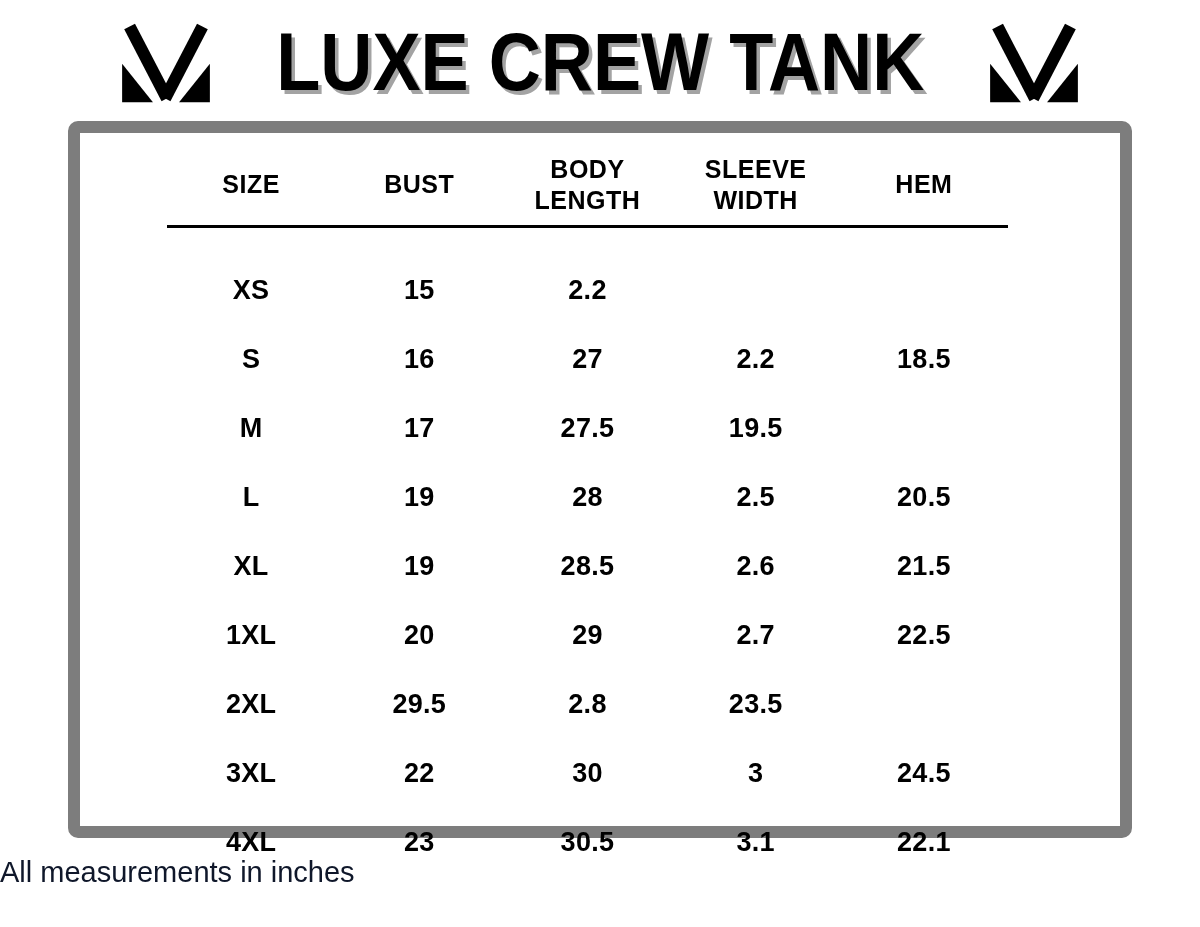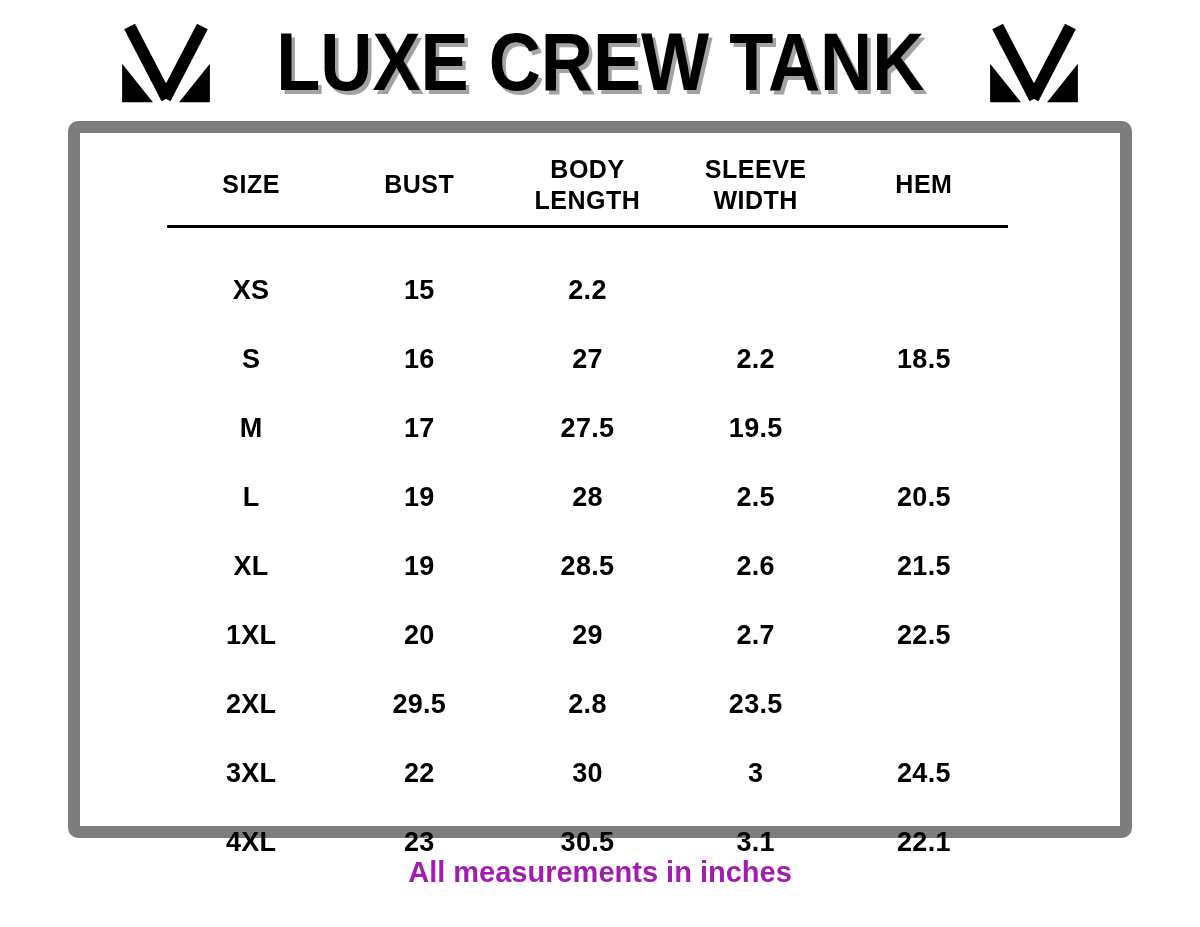--- a/index.html
+++ b/index.html
@@ -69,24 +69,23 @@
     font-size: 27px;
     font-weight: bold;
     letter-spacing: 0.3px;
     margin-top: 47px;
   }
 
   
   .footnote {
     position: absolute; left: 0; top: 856px;
     width: 1200px;
-    text-align: center;
     font-size: 29px;
-    font-weight: 700;
-    color: #a21caf;
+    font-weight: 400;
+    color: #0f172a;
   }
 </style>
 </head>
 <body>
 
 <div class="titlebar">
   <span class="logo">
     <svg viewBox="0 0 100 90" aria-hidden="true">
       <line x1="11" y1="7" x2="51" y2="84" stroke="#000" stroke-width="13"></line>
       <line x1="89" y1="7" x2="49" y2="84" stroke="#000" stroke-width="13"></line>

